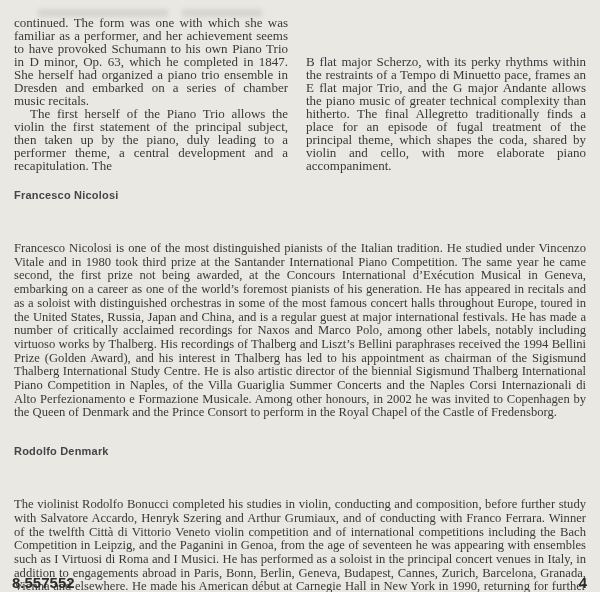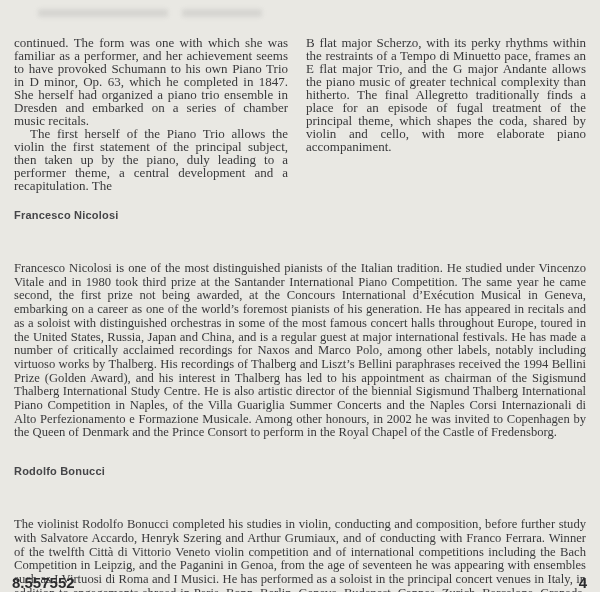--- a/index.html
+++ b/index.html
@@ -19,22 +19,23 @@
     position: absolute;
     background: rgba(140,140,138,0.20);
     filter: blur(2px);
     border-radius: 2px;
   }
   .ghost1 { top: 9px; left: 38px; width: 130px; height: 8px; }
   .ghost2 { top: 9px; left: 182px; width: 80px; height: 8px; }
 
   .two-col {
     display: flex;
-    padding: 36px 14px 0 14px;
+    padding: 16px 14px 0 14px;
     gap: 18px;
+    align-items: flex-end;
   }
   .col { text-align: justify; font-size: 13px; line-height: 13px; }
   .col-left  { width: 274px; }
   .col-right { width: 280px; }
 
   .para { margin: 0; }
   .para.indent { text-indent: 16px; }
 
   .byline {
     text-align: right;
@@ -97,21 +98,21 @@
   </div>
 
   <div class="bio-section">
     <h2 class="bio-heading bio-heading-nicolosi">Francesco Nicolosi</h2>
     <div class="bio-body">
         <p class="para"><span>Francesco Nicolosi is one of the most distinguished pianists of the Italian tradition. He studied under Vincenzo Vitale and in 1980 took third prize at the Santander International Piano Competition. The same year he came second, the first prize not being awarded, at the Concours International d’Exécution Musical in Geneva, embarking on a career as one of the world’s foremost pianists of his generation. He has appeared in recitals and as a soloist with distinguished orchestras in some of the most famous concert halls throughout Europe, toured in the United States, Russia, Japan and China, and is a regular guest at major international festivals. He has made a number of critically acclaimed recordings for Naxos and Marco Polo, among other labels, notably including virtuoso works by Thalberg. His recordings of Thalberg and Liszt’s Bellini paraphrases received the 1994 Bellini Prize (Golden Award), and his interest in Thalberg has led to his appointment as chairman of the Sigismund Thalberg International Study Centre. He is also artistic director of the biennial Sigismund Thalberg International Piano Competition in Naples, of the Villa Guariglia Summer Concerts and the Naples </span><span class="it">Corsi Internazionali di Alto Perfezionamento e Formazione Musicale</span><span>. Among other honours, in 2002 he was invited to Copenhagen by the Queen of Denmark and the Prince Consort to perform in the Royal Chapel of the Castle of Fredensborg.</span></p>
       </div>
   </div>
 
   <div class="bio-section">
-    <h2 class="bio-heading bio-heading-bonucci">Rodolfo Bonucci</h2>
+    <h2 class="bio-heading bio-heading-bonucci">Rodolfo Denmark</h2>
     <div class="bio-body">
         <p class="para"><span>The violinist Rodolfo Bonucci completed his studies in violin, conducting and composition, before further study with Salvatore Accardo, Henryk Szering and Arthur Grumiaux, and of conducting with Franco Ferrara. Winner of the twelfth Città di Vittorio Veneto violin competition and of international competitions including the Bach Competition in Leipzig, and the Paganini in Genoa, from the age of seventeen he was appearing with ensembles such as I Virtuosi di Roma and I Musici. He has performed as a soloist in the principal concert venues in Italy, in addition to engagements abroad in Paris, Bonn, Berlin, Geneva, Budapest, Cannes, Zurich, Barcelona, Granada, Vienna and elsewhere. He made his American début at Carnegie Hall in New York in 1990, returning for further concerts throughout the United States and in South America. His recordings include the world première recording of Fauré’s </span><span class="it">Violin Concerto</span><span> and the complete </span><span class="it">Arte del Violino</span><span> of Locatelli. In 1995 he founded I Solisti di Bologna, after four years as artistic director of the Bologna Philharmonic concerts. In 2000 he was awarded the honour of Ufficiale della Repubblica by the President of Italy.</span></p>
       </div>
   </div>
 
   <div class="footer">
     <span>8.557552</span>
     <span>4</span>
   </div>
 

